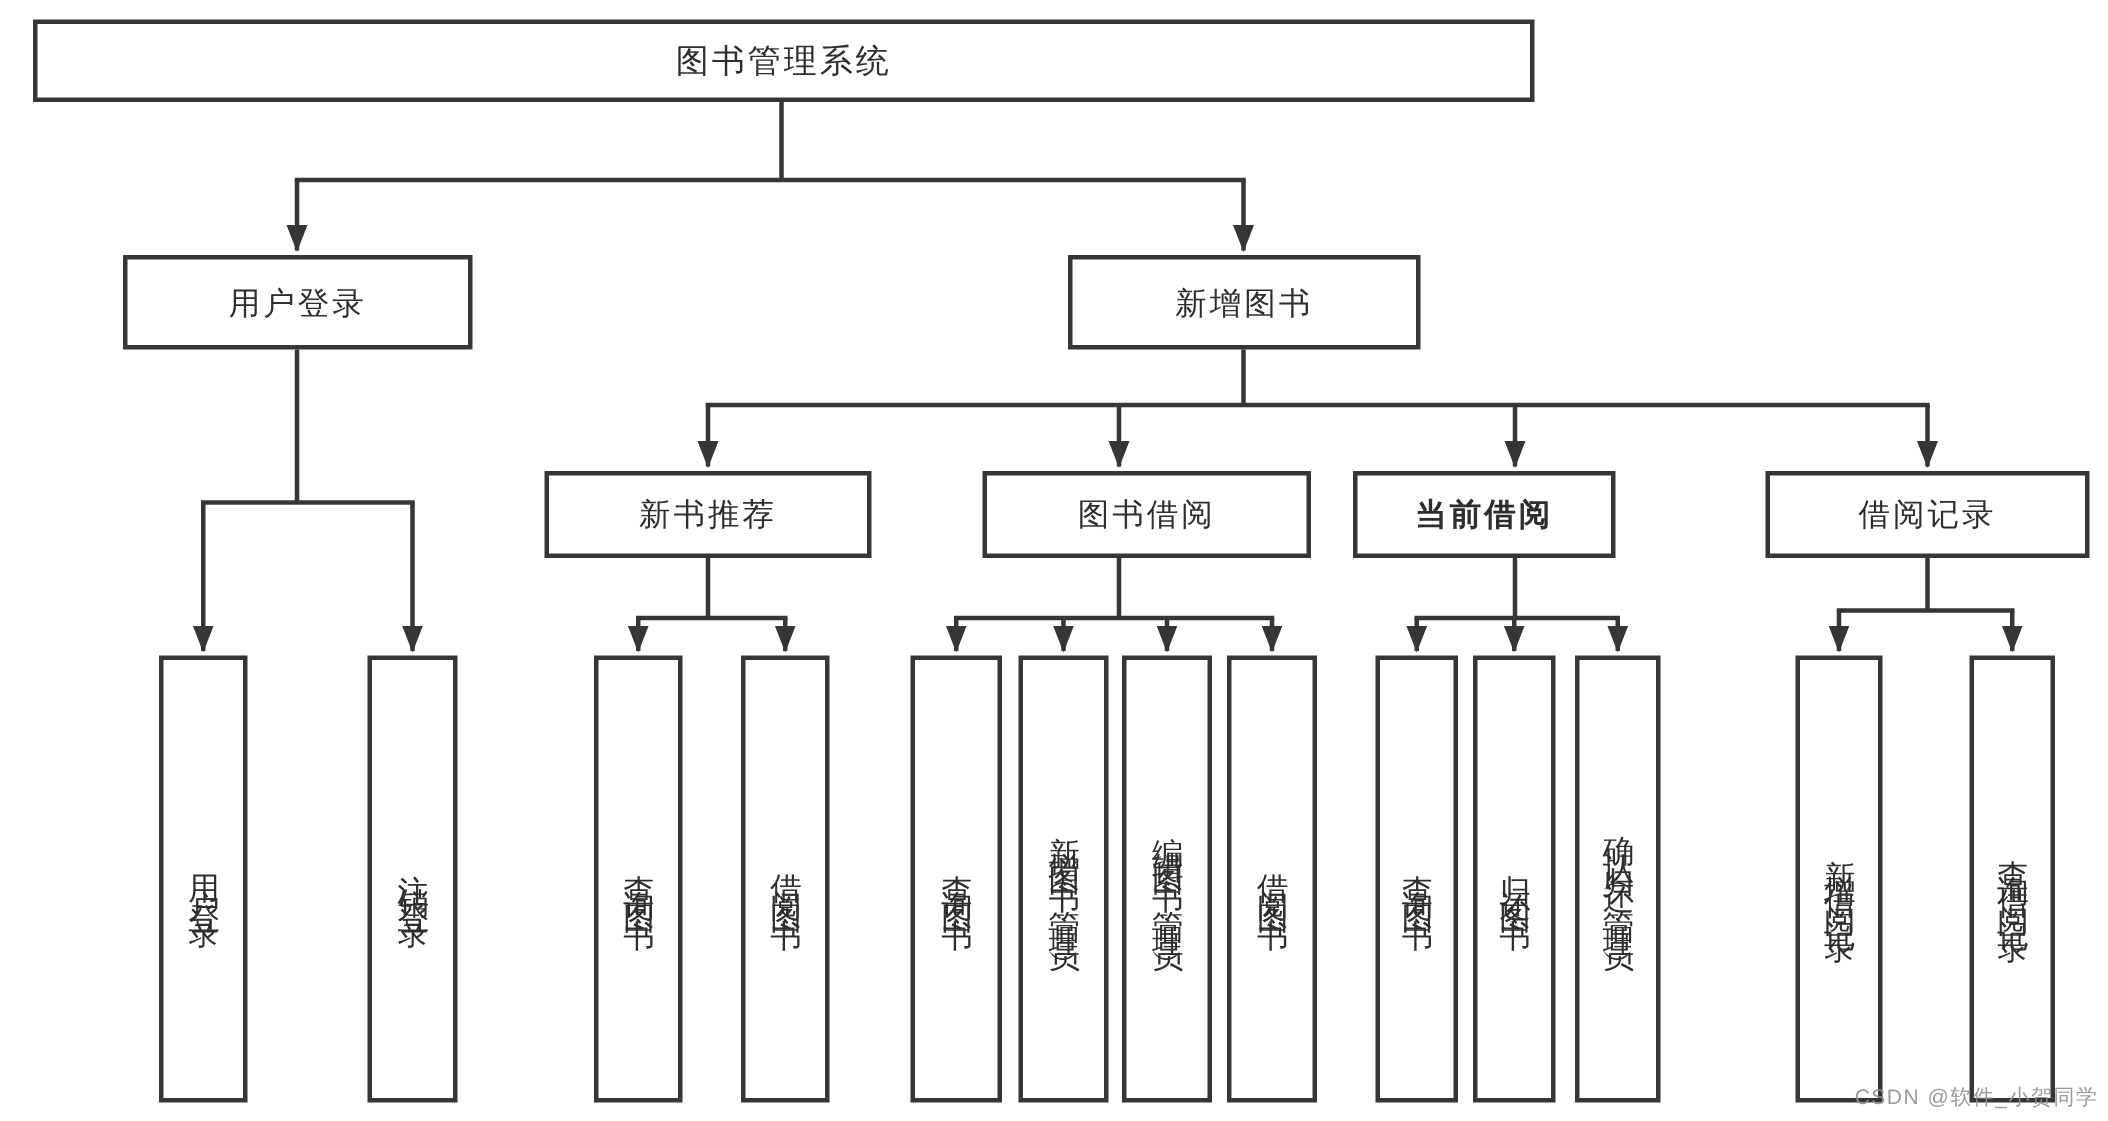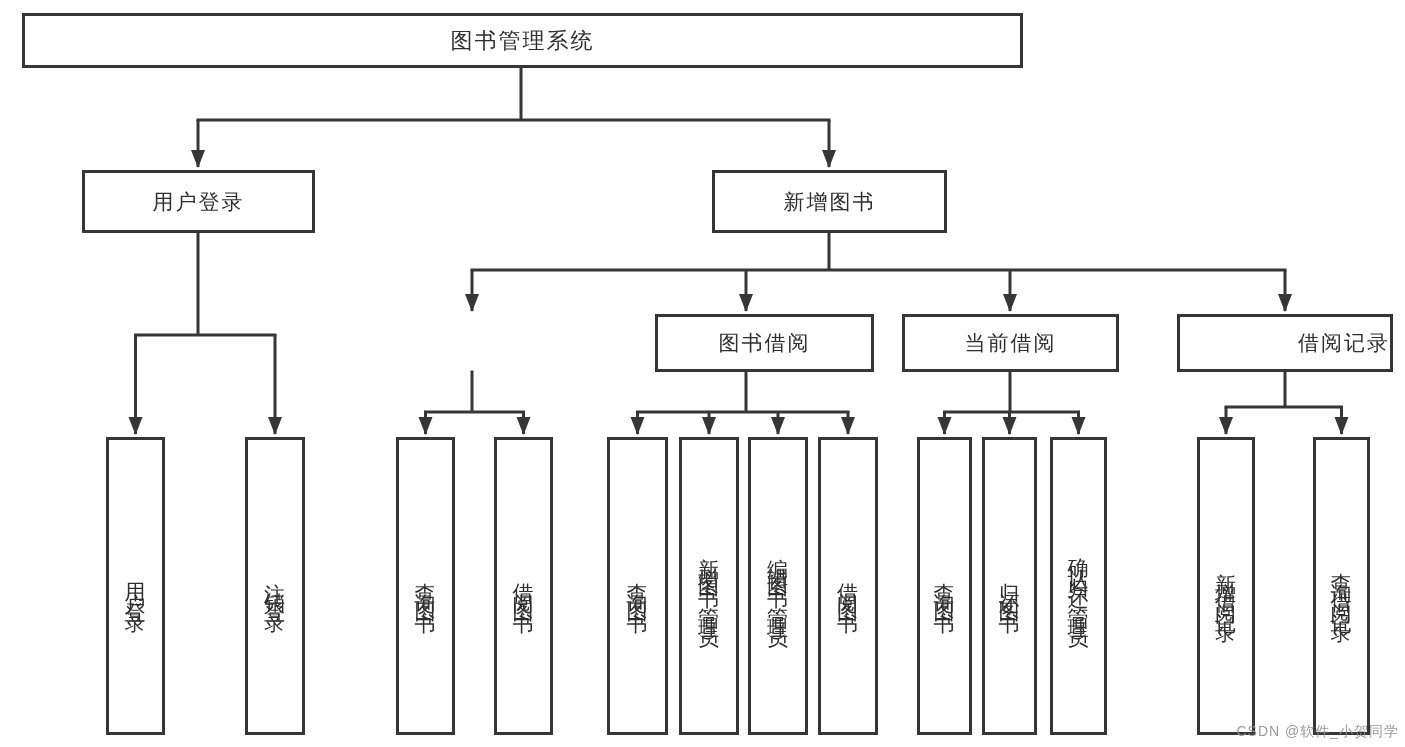--- a/index.html
+++ b/index.html
@@ -117,27 +117,30 @@
     <span class="lbl">图书管理系统</span>
   </div>
 
   <div class="box h-box" style="left:82px; top:170px; width:233px; height:63px;">
     <span class="lbl">用户登录</span>
   </div>
   <div class="box h-box" style="left:712px; top:170px; width:235px; height:63px;">
     <span class="lbl">新增图书</span>
   </div>
 
+  <div class="box h-box" style="left:363px; top:314px; width:218px; height:58px;">
+    <span class="lbl">新书推荐</span>
+  </div>
   <div class="box h-box" style="left:655px; top:314px; width:219px; height:58px;">
     <span class="lbl">图书借阅</span>
   </div>
-  <div class="box h-box" style="left:902px; top:314px; width:217px; height:58px;">
+  <div class="box h-box" style="left:902px; top:314px; width:175px; height:58px;font-weight:bold;">
     <span class="lbl">当前借阅</span>
   </div>
-  <div class="box h-box" style="left:1177px; top:314px; width:216px; height:58px;justify-content:flex-end;">
+  <div class="box h-box" style="left:1177px; top:314px; width:216px; height:58px;">
     <span class="lbl">借阅记录</span>
   </div>
 
   <div class="box leaf-box" style="left:106px; top:437px; width:59px; height:298px;">
     <span class="lbl">用户登录</span>
   </div>
   <div class="box leaf-box" style="left:245px; top:437px; width:60px; height:298px;">
     <span class="lbl">注销登录</span>
   </div>
 

